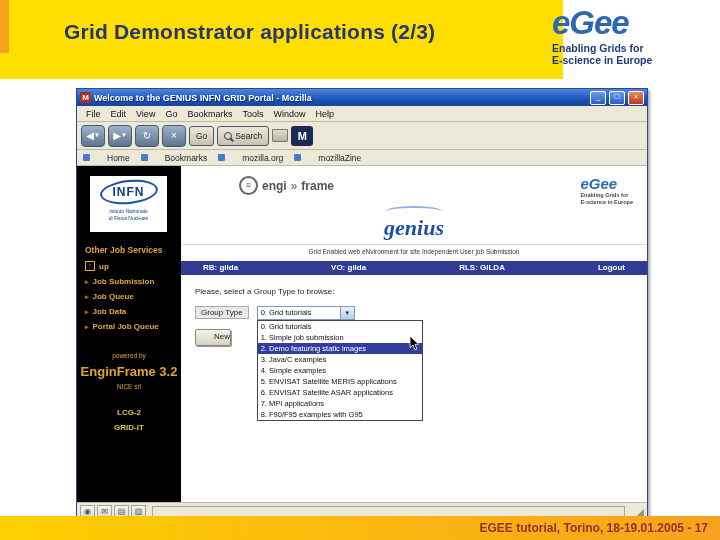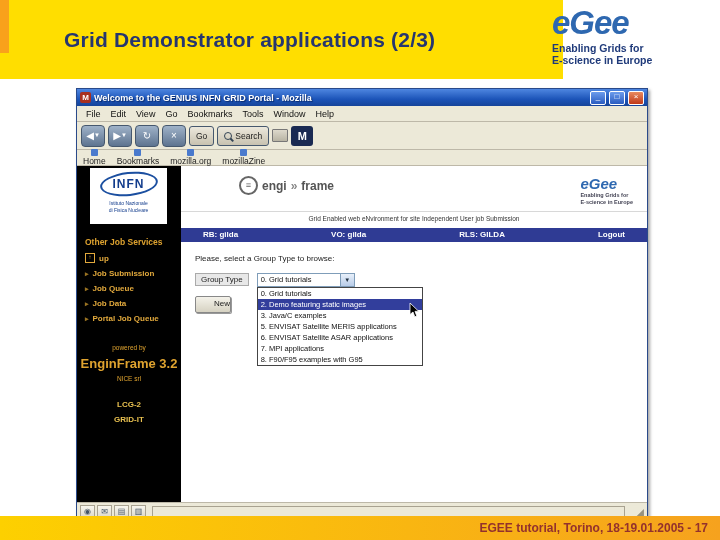--- a/index.html
+++ b/index.html
@@ -2,21 +2,21 @@
 <html><head>
 <meta charset="utf-8">
 <style>
   html,body { margin:0; padding:0; background:#fff; }
   .slide { position:relative; width:720px; height:540px; background:#fff;
            font-family:"Liberation Sans",sans-serif; overflow:hidden; }
 
   
   .header-band { position:absolute; left:0; top:0; width:563px; height:79px; background:#FFDE00; }
   .header-accent { position:absolute; left:0; top:0; width:9px; height:53px; background:#F9A11B; }
-  .slide-title { position:absolute; left:64px; top:28px; font-size:21px; font-weight:bold;
+  .slide-title { position:absolute; left:64px; top:20px; font-size:21px; font-weight:bold;
                  color:#26366F; margin:0; letter-spacing:.2px; }
   .egee-logo { position:absolute; right:16px; top:6px; width:152px; }
   .egee-brand { font-size:33px; font-weight:bold; font-style:italic; color:#2E68B0;
                 line-height:1; letter-spacing:-1px; }
   .egee-tag { margin-top:3px; font-size:10.5px; font-weight:bold; color:#1F3A7A; line-height:1.15; }
   .footer-band { position:absolute; left:0; bottom:0; width:720px; height:24px;
                  background:linear-gradient(90deg,#FDD000,#F6A21E);
                  display:flex; align-items:center; justify-content:flex-end;
                  padding-right:12px; box-sizing:border-box; }
   .footer-text { font-size:12px; font-weight:bold; color:#93312D; }
@@ -58,28 +58,28 @@
   .mag { width:6px; height:6px; border:1.5px solid #345; border-radius:50%; position:relative; flex:none; }
   .mag::after { content:""; position:absolute; width:4px; height:1.5px; background:#345;
                 transform:rotate(45deg); right:-3px; bottom:-2px; }
   .print-icon { width:14px; height:11px; background:linear-gradient(180deg,#DDD9CB,#B8B4A4);
                 border:1px solid #777; border-radius:1px; flex:none; }
   .moz-badge { width:22px; height:20px; background:#1A2A52; border-radius:3px; color:#fff;
                font-weight:bold; font-size:11px; text-align:center; line-height:20px; flex:none; }
 
   .bookmarksbar { height:15px; border-bottom:1px solid #BDB8A8; display:flex; align-items:center;
                   padding-left:6px; gap:11px; flex:none; }
-  .bm-item { display:flex; gap:0; align-items:center; font-size:8.5px; color:#222;flex-direction:column; }
+  .bm-item { display:flex; gap:17px; align-items:center; font-size:8.5px; color:#222; }
   .bm-icon { width:7px; height:7px; background:#4A7ACD; border-radius:1px; flex:none; }
 
   .content { flex:1; display:flex; min-height:0; }
 
   
   .sidebar { width:104px; background:#000; flex:none; }
-  .infn-box { width:77px; height:56px; background:#fff; margin:2px 0 0 13px; display:flex;
+  .infn-box { width:77px; height:56px; background:#fff; margin:10px 0 0 13px; display:flex;
               flex-direction:column; align-items:center; padding-top:4px; box-sizing:border-box; }
   .infn-ellipse { position:relative; width:58px; height:24px; }
   .infn-ellipse::before { content:""; position:absolute; inset:0; border:2px solid #1B4FA0;
                           border-radius:50%; transform:rotate(-6deg); box-sizing:border-box; }
   .infn-text { position:absolute; inset:0; text-align:center; line-height:24px; font-weight:bold;
                font-size:12px; color:#123C8C; letter-spacing:1px; }
   .infn-sub { margin-top:4px; font-size:5px; color:#123C8C; text-align:center; line-height:1.3; }
   .side-menu { margin:13px 0 0 8px; }
   .side-title { font-size:8.5px; font-weight:bold; color:#DFA32F; width:86px; line-height:1.2; }
   .side-item { display:flex; gap:4px; align-items:center; font-size:8px; font-weight:bold;
@@ -274,20 +274,24 @@
           </div>
           <div class="egee-mini">
             <div class="b">eGee</div>
             <div class="t">
               <div>Enabling Grids for</div>
               <div>E-science in Europe</div>
             </div>
           </div>
         </div>
 
+        <div class="genius-row">
+          <div class="genius-swoosh"></div>
+          <div class="genius-text">genius</div>
+        </div>
 
         <div class="tagline">Grid Enabled web eNvironment for site Independent User job Submission</div>
 
         <div class="infobar">
           <span>RB: gilda</span>
           <span>VO: gilda</span>
           <span>RLS: GILDA</span>
           <span>Logout</span>
         </div>
 
@@ -296,22 +300,24 @@
         <div class="group-row">
           <span class="group-label">Group Type</span>
           <span class="combo-wrap">
             <span class="combo">
               <span class="combo-text">0. Grid tutorials</span>
               <span class="combo-arrow">▼</span>
             </span>
 
             <span class="dd-list">
               <span class="dd-row" style="display:block">0. Grid tutorials</span>
+              <span class="dd-row" style="display:block">1. Simple job submission</span>
               <span class="dd-row sel" style="display:block">2. Demo featuring static images</span>
               <span class="dd-row" style="display:block">3. Java/C examples</span>
+              <span class="dd-row" style="display:block">4. Simple examples</span>
               <span class="dd-row" style="display:block">5. ENVISAT Satellite MERIS applications</span>
               <span class="dd-row" style="display:block">6. ENVISAT Satellite ASAR applications</span>
               <span class="dd-row" style="display:block">7. MPI applications</span>
               <span class="dd-row" style="display:block">8. F90/F95 examples with G95</span>
             </span>
 
             <span class="cursor">
               <svg width="10" height="15" viewBox="0 0 10 15">
                   <path d="M1,0 L1,11.5 L4,9 L5.8,13.8 L7.8,13 L6,8.4 L9.6,8.2 Z" fill="#000" stroke="#fff" stroke-width="0.8"></path>
                 </svg>

